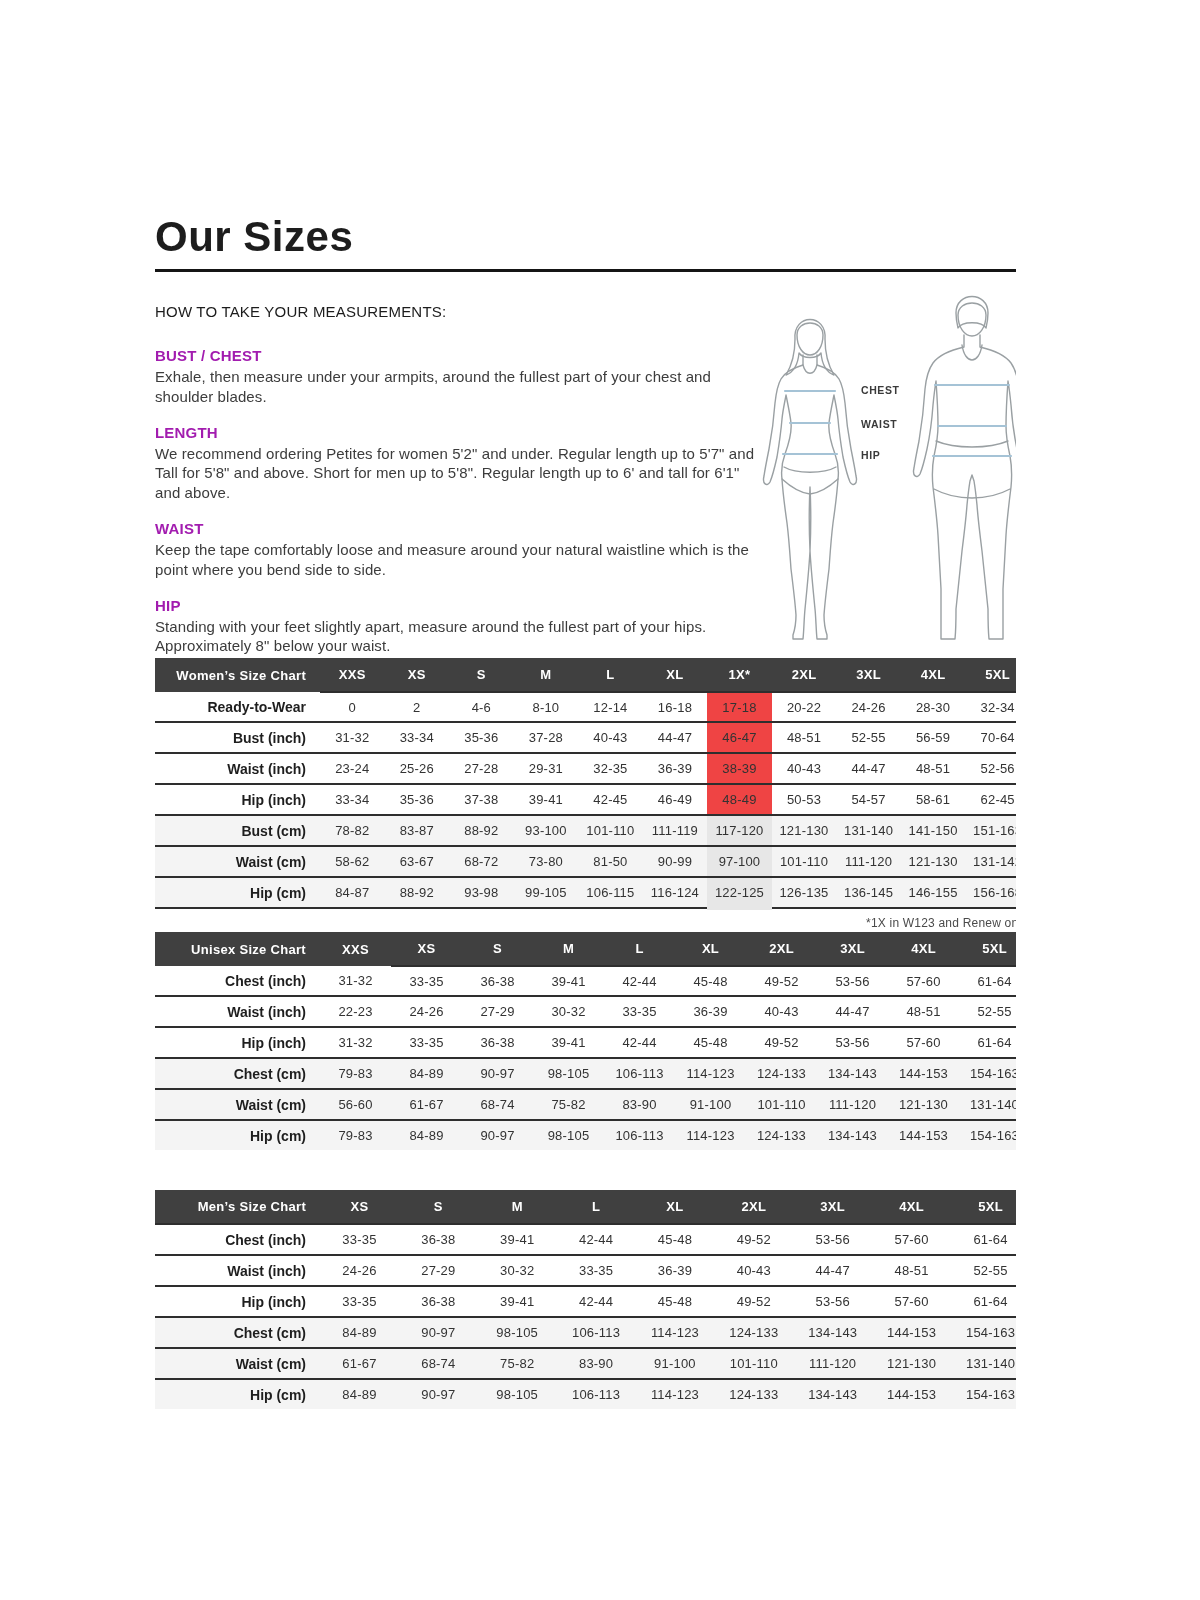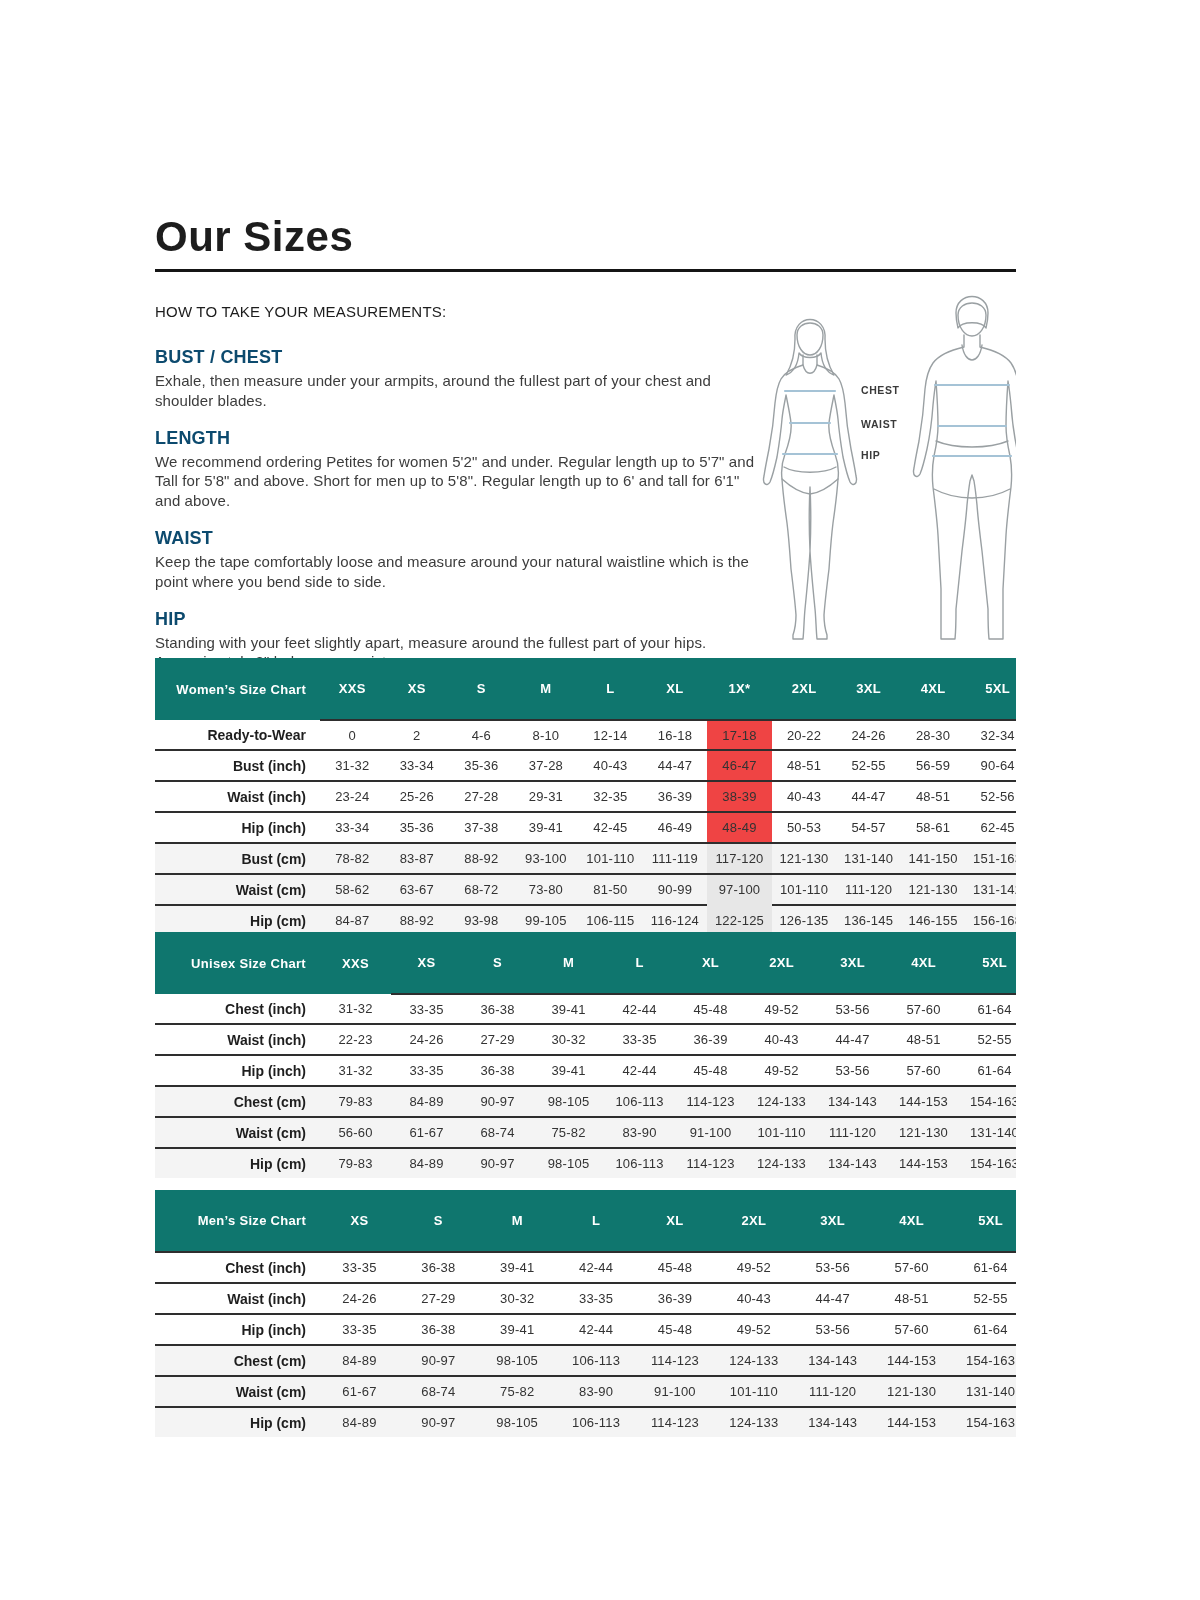--- a/index.html
+++ b/index.html
@@ -8,37 +8,37 @@
 
   
   .title{position:absolute;left:155px;top:216px;margin:0;font-size:42px;line-height:1;
          font-weight:bold;letter-spacing:.5px;color:#1d1d1d;}
   .title-rule{position:absolute;left:155px;top:269px;width:879px;height:0;
               border-top:3px solid #151515;}
 
   
   .instructions{position:absolute;left:155px;top:303px;width:604px;}
   .howto{margin:0 0 27px 0;font-size:15px;font-weight:normal;color:#1c1c1c;letter-spacing:.2px;}
-  .sec h3{margin:0 0 3px 0;font-size:18px;font-weight:bold;color:#0c4a6e;letter-spacing:.2px;}
+  .sec h3{margin:0 0 3px 0;font-size:15px;font-weight:bold;color:#a21caf;letter-spacing:.2px;}
   .sec p{margin:0 0 17px 0;font-size:15px;line-height:1.32;color:#3c3c3c;letter-spacing:.1px;}
 
   
   .figures{position:absolute;left:745px;top:283px;width:295px;height:368px;}
   .fig-f{position:absolute;left:6px;top:16px;}
   .fig-m{position:absolute;right:0;top:0;}
   .mlabel{position:absolute;left:116px;width:68px;text-align:left;font-size:10.5px;
           font-weight:bold;color:#3a3a3a;letter-spacing:.6px;}
   .ml-chest{top:101px}.ml-waist{top:135px}.ml-hip{top:166px}
 
   
   .tbl-wrap{position:absolute;left:155px;width:875px;}
   #tbl-womens{top:658px}#tbl-unisex{top:932px}#tbl-mens{top:1190px}
   table.size-table{border-collapse:collapse;table-layout:fixed;width:875px;}
-  tr.head th{background:#0f766e;color:#fff;height:27px;font-size:13px;font-weight:bold;
-             text-align:center;padding:17px;letter-spacing:.3px;}
+  tr.head th{background:#404040;color:#fff;height:27px;font-size:13px;font-weight:bold;
+             text-align:center;padding:3px;letter-spacing:.3px;}
   tr.head th.tname{text-align:right;padding-right:14px;}
   tr.head th.ul{border-bottom:2px solid #2e2e2e;}
   tbody th.lbl{text-align:right;padding-right:14px;font-size:14px;font-weight:bold;color:#1e1e1e;
                height:27px;white-space:nowrap;}
   tbody td{text-align:center;font-size:13px;color:#333;height:27px;padding:0;letter-spacing:.2px;}
   tbody tr:not(:first-child) th,tbody tr:not(:first-child) td{border-top:2px solid #2e2e2e;}
   tbody tr.cm th.lbl,tbody tr.cm td{background:#f4f4f4;}
   tbody td.hl{background:#ef4444;}
   tbody tr.cm td.hl{background:#e7e7e7;}
   table.bb tbody tr:last-child th,table.bb tbody tr:last-child td{border-bottom:2px solid #2e2e2e;}
@@ -156,21 +156,21 @@
             <td>31-32</td>
             <td>33-34</td>
             <td>35-36</td>
             <td>37-28</td>
             <td>40-43</td>
             <td>44-47</td>
             <td class="hl">46-47</td>
             <td>48-51</td>
             <td>52-55</td>
             <td>56-59</td>
-            <td>90-64</td>
+            <td>70-64</td>
           </tr>
           <tr>
             <th class="lbl">Waist (inch)</th>
             <td>23-24</td>
             <td>25-26</td>
             <td>27-28</td>
             <td>29-31</td>
             <td>32-35</td>
             <td>36-39</td>
             <td class="hl">38-39</td>

